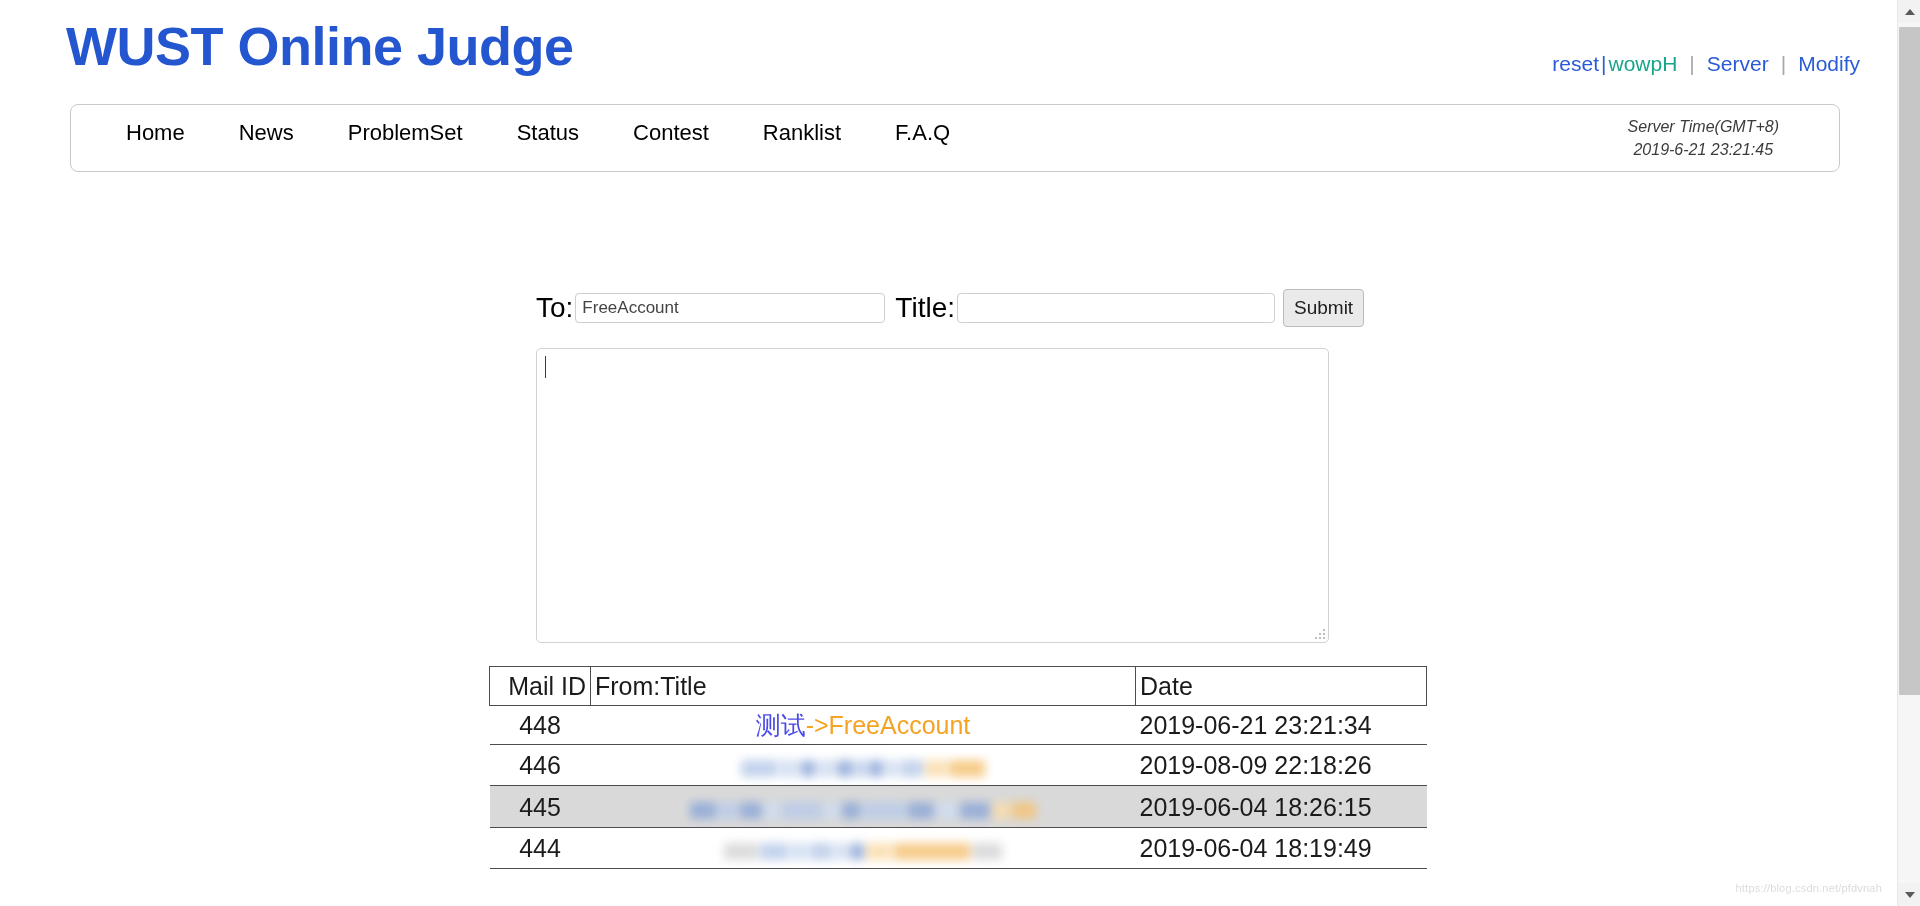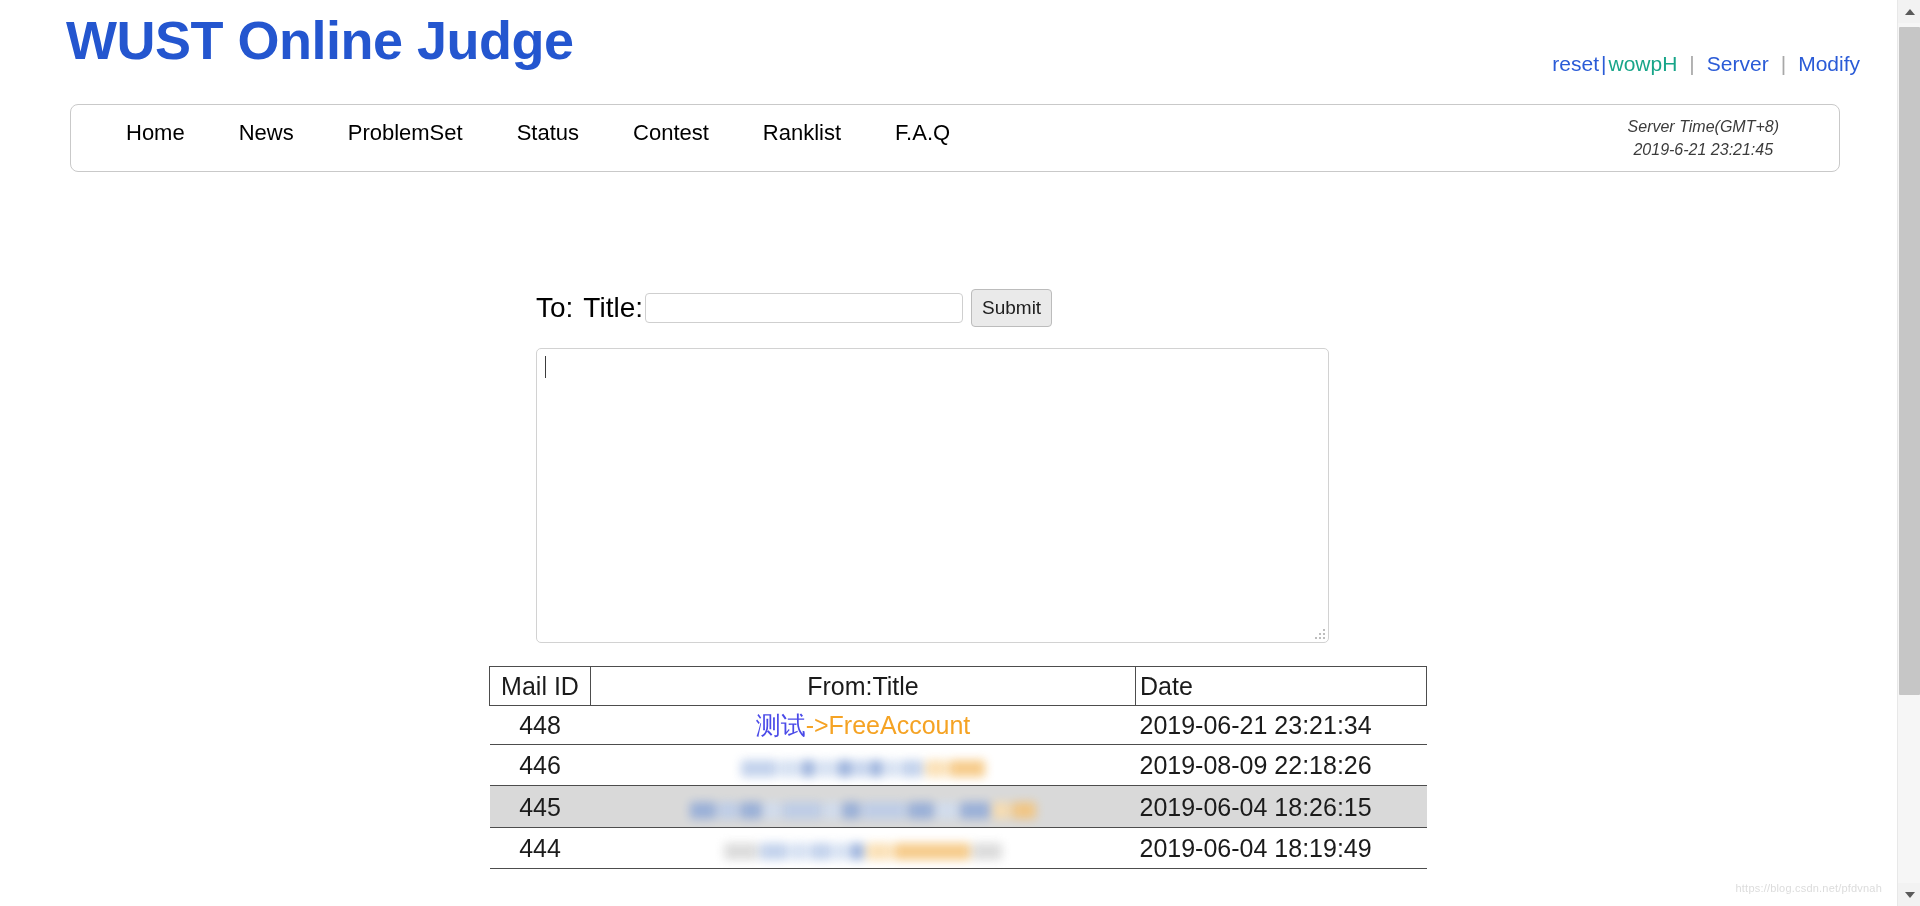--- a/index.html
+++ b/index.html
@@ -17,21 +17,21 @@
     width: 1920px;
     height: 906px;
     background: #ffffff;
     overflow: hidden;
   }
 
   
   .site-title {
     position: absolute;
     left: 66px;
-    top: 8px;
+    top: 14px;
     font-size: 54px;
     font-weight: bold;
     color: #2456cf;
     letter-spacing: -0.5px;
     line-height: 64px;
     white-space: nowrap;
   }
 
   .user-links {
     position: absolute;
@@ -194,22 +194,22 @@
     border-top: 1px solid #4d4d4d;
     border-bottom: 1px solid #4d4d4d;
     padding: 2px 4px;
     line-height: 34px;
     background: #ffffff;
   }
   .mail-table tr.alt td { background: #d9d9d9; }
   .col-id     { width: 92px;  text-align: center; }
   .col-title  { width: 536px; text-align: center; }
   .col-date   { width: 282px; text-align: left; }
-  .mail-table th.col-id    { text-align: center; margin-top: 24px; }
-  .mail-table th.col-title { text-align: center; }
+  .mail-table th.col-id    { text-align: right; margin-top: 24px; }
+  .mail-table th.col-title { text-align: left; }
   .mail-table th.col-date  { text-align: left; }
 
   .lnk-from { color: #4a4ae8; text-decoration: none; }
   .lnk-to   { color: #f5a324; text-decoration: none; }
 
   
   .blur-wrap {
     display: inline-block;
     filter: blur(5px);
     opacity: 0.85;
@@ -304,20 +304,21 @@
     <div class="server-time">
       <div>Server Time(GMT+8)</div>
       <div>2019-6-21 23:21:45</div>
     </div>
   </div>
 
   <div class="compose">
 
     <div class="compose-row">
       <span class="fld-label">To:</span>
+      <input id="to-input" class="txt-input" type="text" value="FreeAccount" style="">
       <span class="fld-label label-title">Title:</span>
       <input id="title-input" class="txt-input" type="text" value="" style="">
       <button class="submit-btn">Submit</button>
     </div>
 
     <div class="body-area">
       <div class="caret"></div>
       <div class="resize-grip">
         <i style="right:0px;bottom:0px;"></i>
         <i style="right:4px;bottom:0px;"></i>

